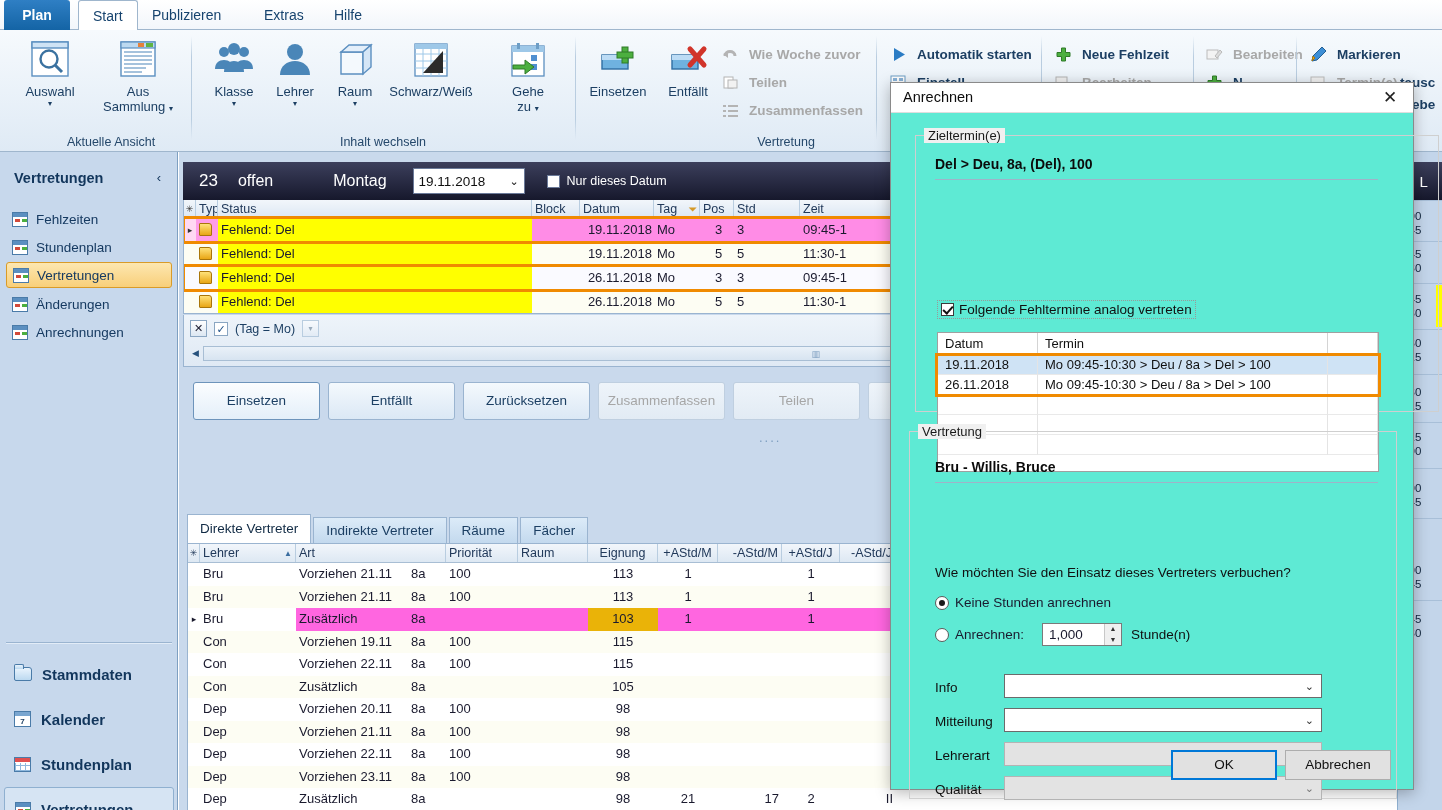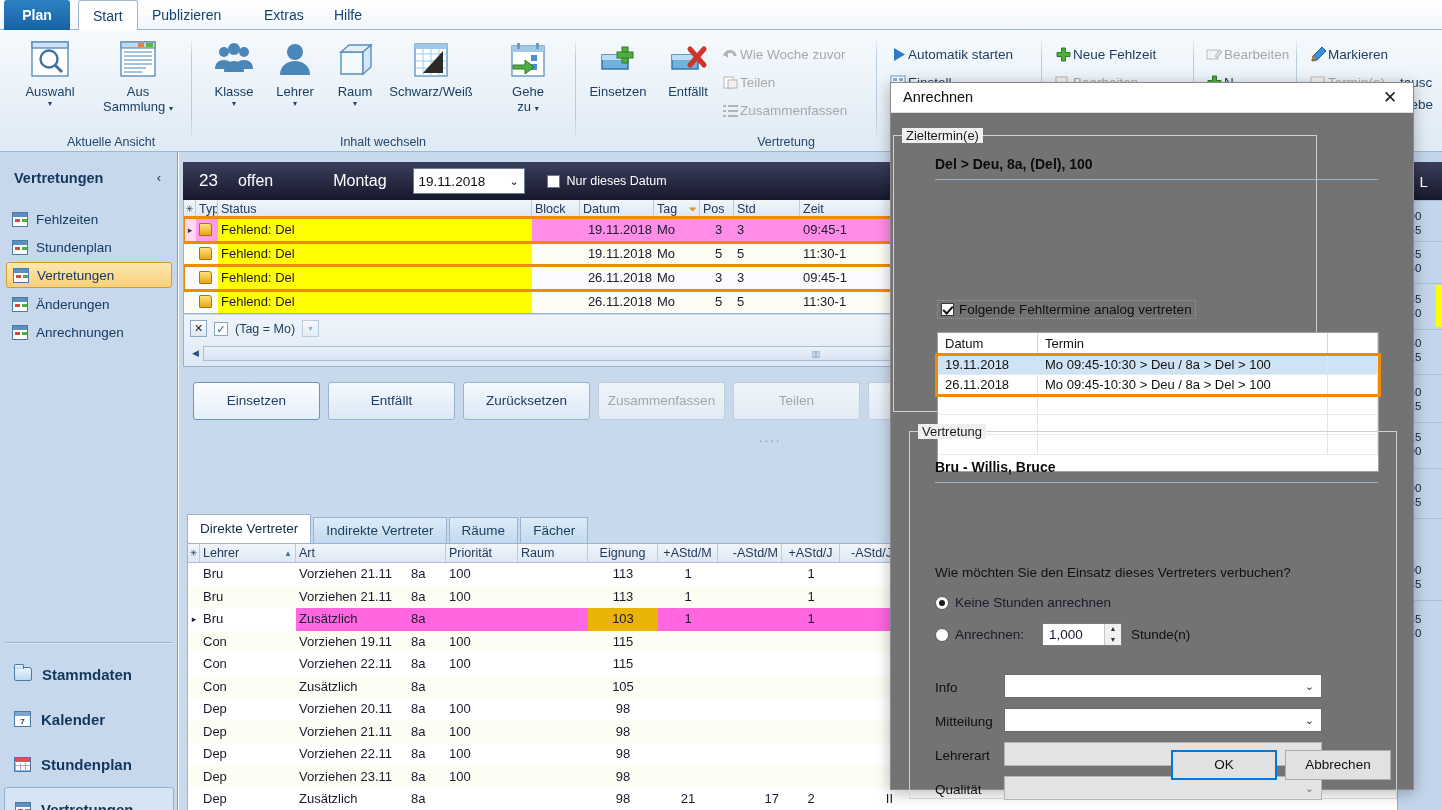--- a/index.html
+++ b/index.html
@@ -54,22 +54,23 @@
   }
   .bigbtn {
     position: absolute; top: 6px; width: 84px; text-align: center; cursor: default;
   }
   .bigbtn .ico { height: 48px; display: flex; align-items: center; justify-content: center; }
   .bigbtn .lbl { font-size: 13px; color: #1c3f63; line-height: 15px; }
   .bigbtn .carat { font-size: 8px; color: #1c3f63; line-height: 10px; }
 
   .smallbtn {
     position: absolute; height: 24px; display: flex; align-items: center;
-    gap: 1px; padding: 0 4px; font-size: 13.5px; color: #1c3f63; cursor: default;
+    gap: 10px; padding: 0 4px; font-size: 13.5px; color: #1c3f63; cursor: default;
     white-space: nowrap;
+    font-weight: bold;
   }
   .smallbtn.disabled { color: #a8a8a8; }
   .smallbtn .sico { width: 17px; height: 17px; flex: 0 0 17px; position: relative; }
 
   
   .sidebar {
     position: absolute; left: 0; top: 152px; width: 178px; height: 658px;
     background: #c7d8ec; border-right: 1px solid #7e9fc0;
   }
   .sb-title {
@@ -307,21 +308,21 @@
   .tt-cell {
     position: absolute; left: 0; width: 38px; font-size: 11.5px; color: #10263f;
     line-height: 14px; padding-left: 1px;
   }
   .tt-sep { position: absolute; left: 0; width: 45px; height: 1px; background: #a8bfd8; }
   .tt-yellow { position: absolute; left: 38px; width: 7px; background: #ffff00; }
 
   
   .dialog {
     position: absolute; left: 890px; top: 82px; width: 524px; height: 708px;
-    background: #737373; border: 1px solid #8a8a8a;
+    background: #5eead4; border: 1px solid #8a8a8a;
     box-shadow: 0 3px 14px rgba(0,0,0,.28);
   }
   .dlg-title {
     position: absolute; left: 0; top: 0; right: 0; height: 30px;
     background: #ffffff; border-bottom: 1px solid #dedede;
   }
   .dlg-title .t {
     position: absolute; left: 12px; top: 6px; font-size: 14.5px; color: #0c0c0c;
   }
   .dlg-close {
@@ -1109,21 +1110,21 @@
       <div>5:30</div>
     </div>
   </div>
 
   <div class="dialog">
     <div class="dlg-title">
       <span class="t">Anrechnen</span>
       <span class="dlg-close">✕</span>
     </div>
 
-    <div class="gbox" style="left:2px;top:52px;width:424px;height:277px;">
+    <div class="gbox" style="left:24px;top:52px;width:524px;height:277px;">
       <span class="cap">Zieltermin(e)</span>
     </div>
     <div class="dlg-h" style="left:44px;top:73px;">Del &gt; Deu, 8a, (Del), 100</div>
     <div class="dlg-rule" style="left:44px;top:96px;width:443px;"></div>
 
     <div class="dlg-chk" style="left:46px;top:217px;">
       <span class="box-chk on"></span>
       <span>Folgende Fehltermine analog vertreten</span>
     </div>
 

